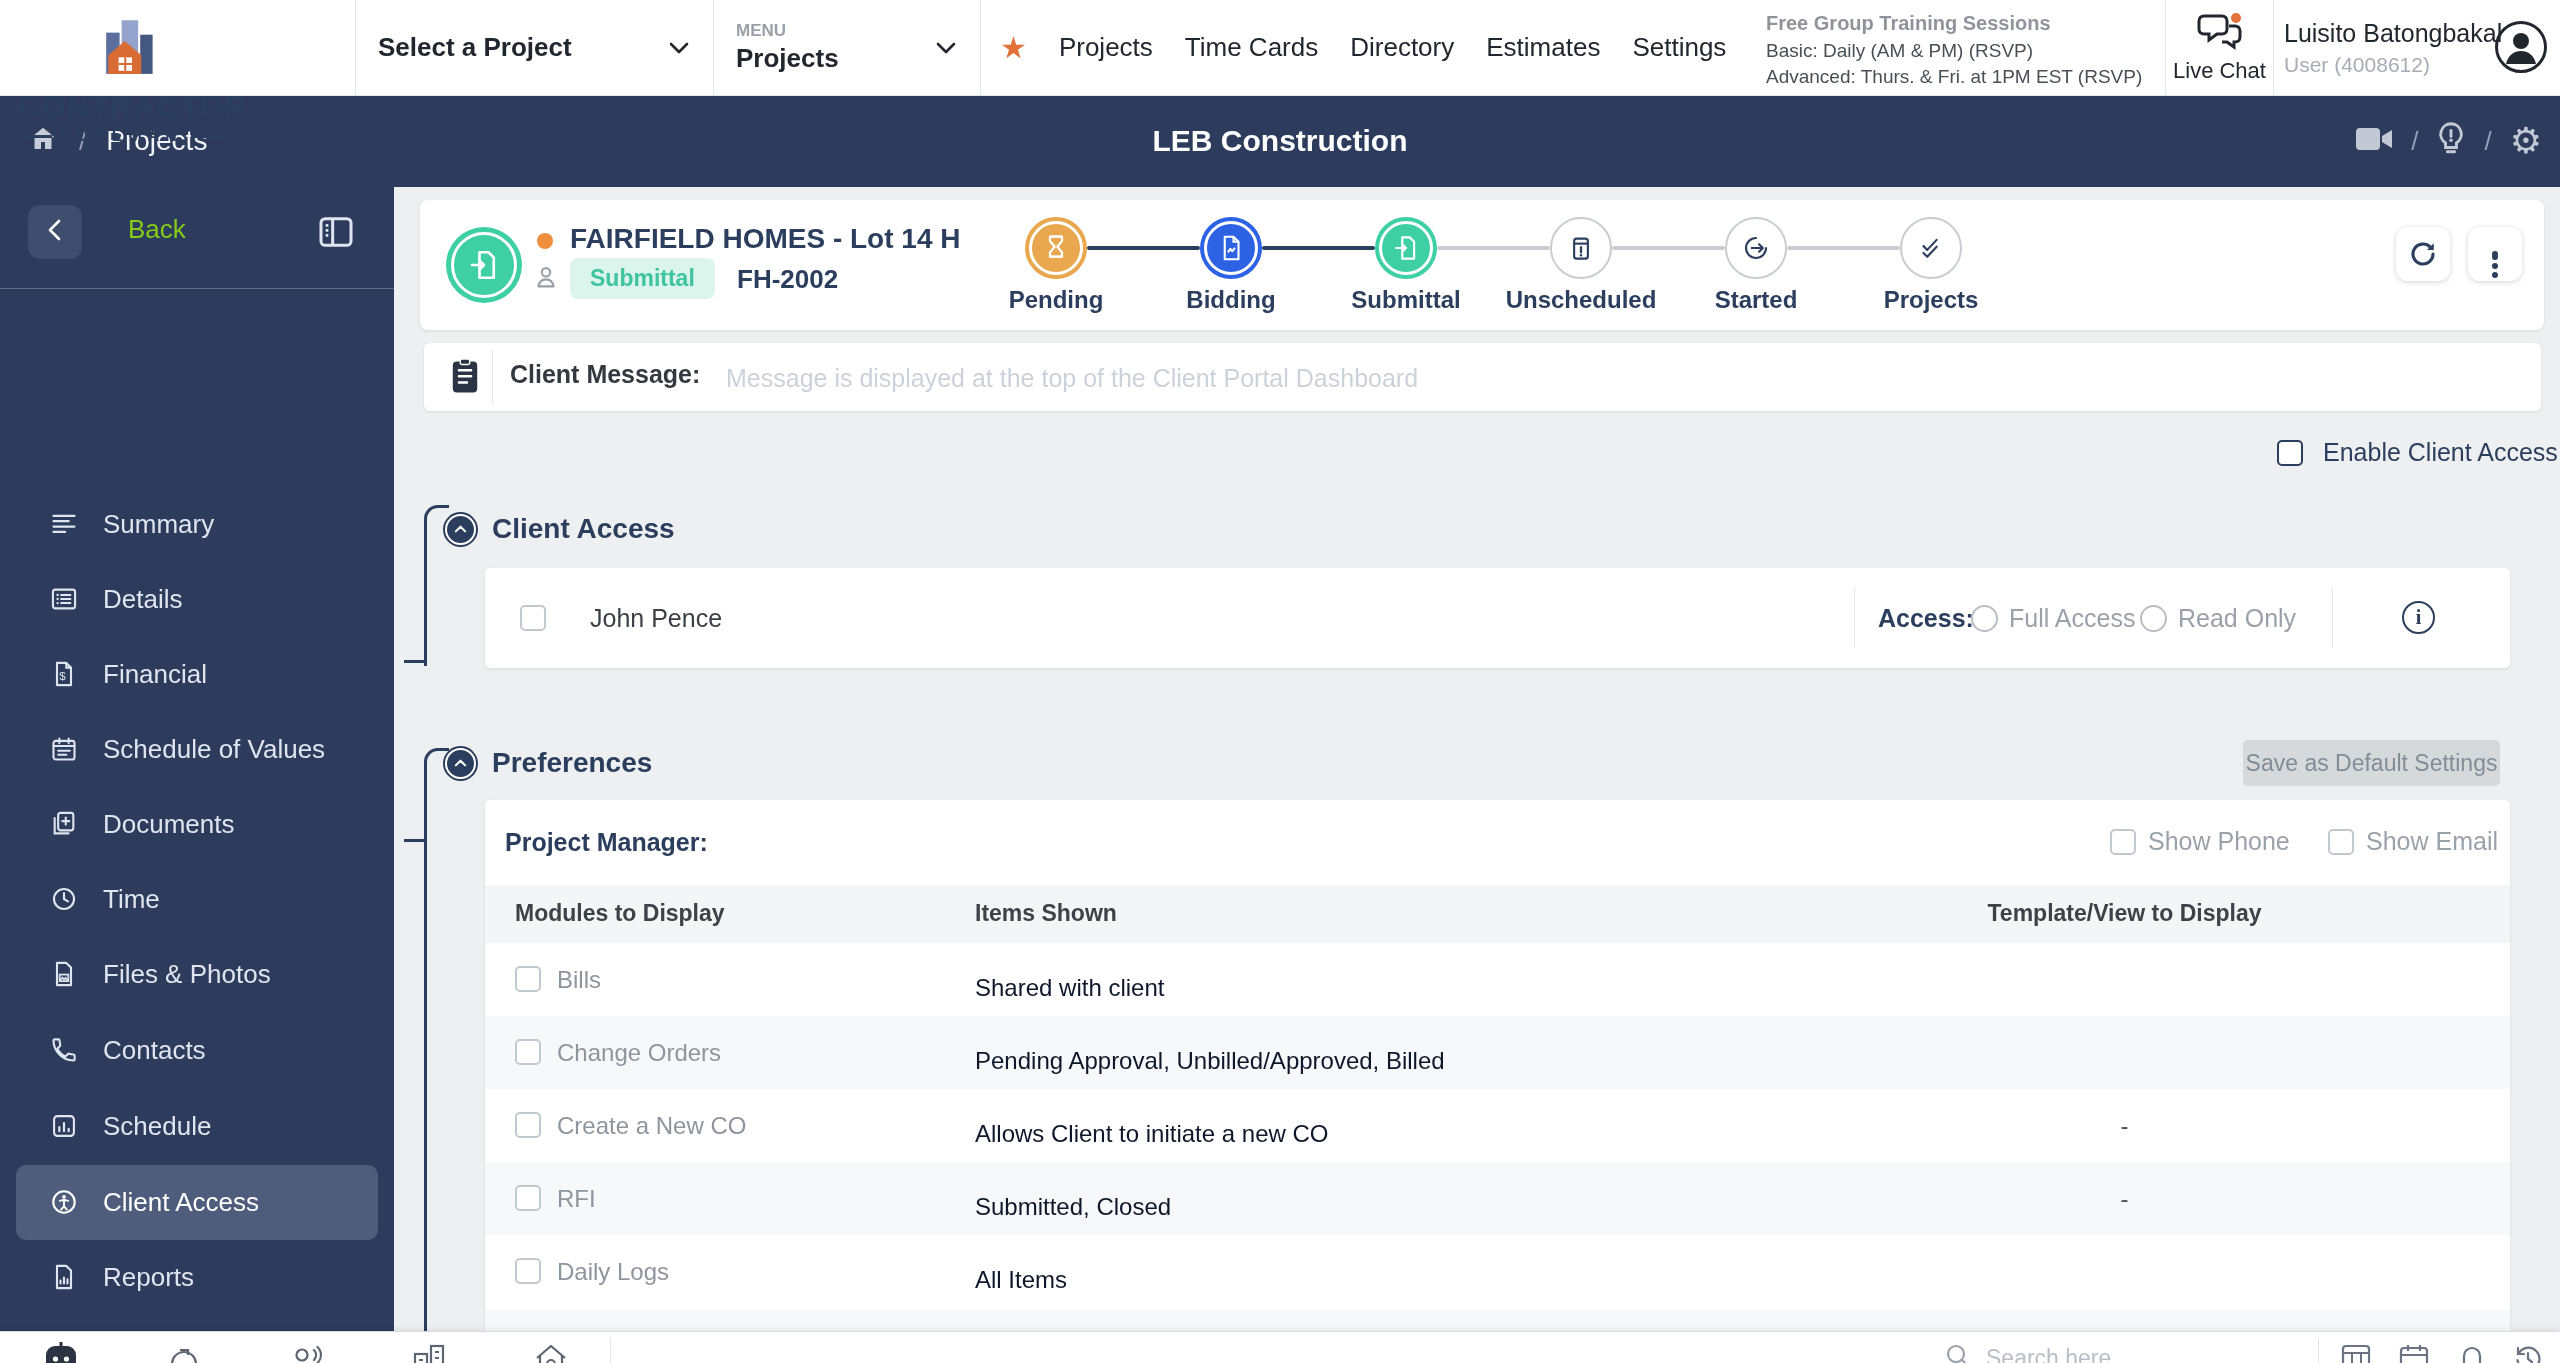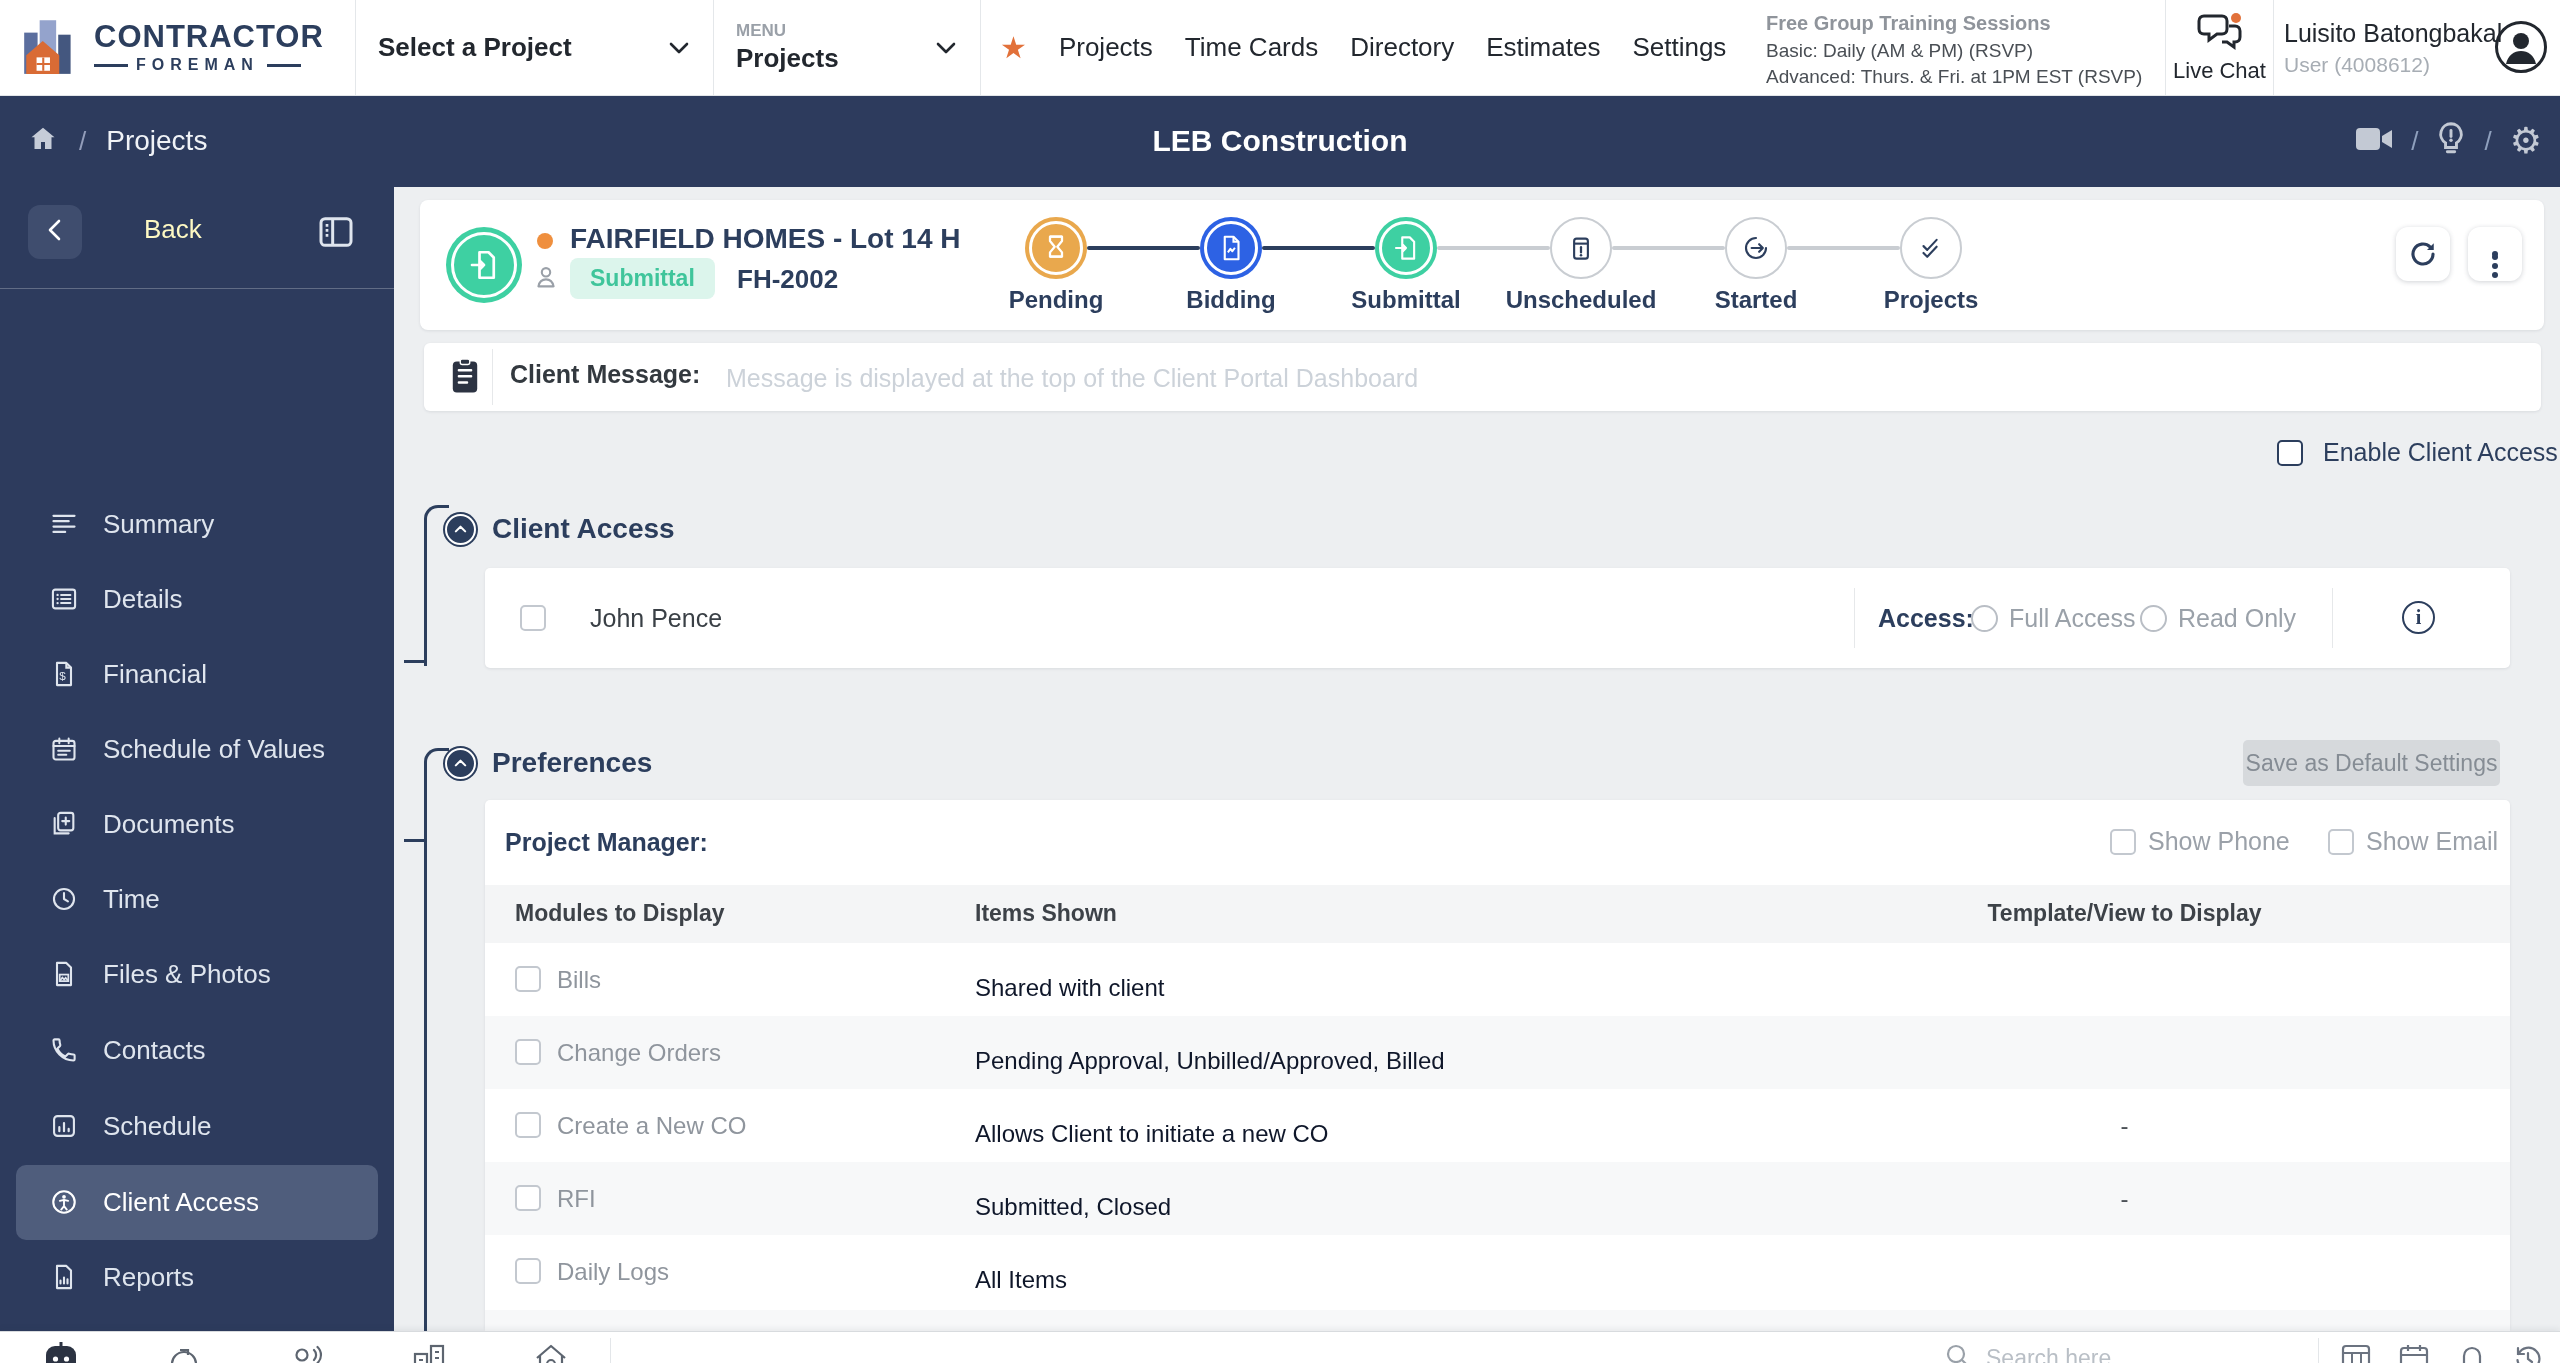--- a/index.html
+++ b/index.html
@@ -1,21 +1,21 @@
 <!DOCTYPE html>
 <html><head>
 <meta charset="utf-8">
 <style>
   html,body{margin:0;padding:0;}
   body{font-family:"Liberation Sans",sans-serif;background:#edeff1;}
   .page{position:relative;width:2560px;height:1363px;overflow:hidden;background:#edeff1;}
 
   
   .topbar{position:absolute;left:0;top:0;width:2560px;height:95px;background:#fff;border-bottom:1px solid #e3e6e9;z-index:6;}
-  .logo{position:absolute;left:18px;top:12px;display:flex;align-items:center;gap:10px;}
+  .logo{position:absolute;left:18px;top:12px;display:flex;align-items:center;gap:10px;flex-direction:column;}
   .logo-text{line-height:1;}
   .logo-line1{font-size:31px;font-weight:700;color:#2c3e5d;letter-spacing:1px;}
   .logo-line2{display:flex;align-items:center;gap:8px;margin-top:5px;}
   .logo-line2 span.txt{font-size:16px;font-weight:700;color:#2c3e5d;letter-spacing:6px;}
   .logo-dash{display:inline-block;width:34px;height:3px;background:#2c3e5d;}
   .tb-block{position:absolute;top:0;height:95px;display:flex;align-items:center;}
   .sel-project{left:355px;width:359px;border-left:1px solid #e4e7ea;border-right:1px solid #e4e7ea;justify-content:space-between;padding:0 22px;box-sizing:border-box;cursor:pointer;}
   .sel-project .lbl{font-size:26px;font-weight:600;color:#22272e;}
   .menu-block{left:714px;width:267px;border-right:1px solid #e4e7ea;justify-content:space-between;padding:0 22px;box-sizing:border-box;cursor:pointer;}
   .menu-lines{line-height:1.15;}
@@ -43,21 +43,21 @@
   .crumb .crumb-lbl{color:#f0f3f7;font-size:28px;cursor:pointer;}
   .pagetitle{position:absolute;left:0;width:2560px;top:0;height:92px;display:flex;align-items:center;justify-content:center;color:#fff;font-size:30px;font-weight:600;pointer-events:none;}
   .nb-icons{position:absolute;right:18px;top:0;height:92px;display:flex;align-items:center;gap:18px;}
   .nb-icons .sep{color:#8fa0bd;font-size:26px;}
   .nb-gear{font-size:36px;color:#c3c9d4;line-height:1;cursor:pointer;}
 
   
   .sidebar{position:absolute;left:0;top:187px;width:394px;height:1144px;background:#2d3b5d;z-index:4;}
   .backrow{position:absolute;left:0;top:13px;width:394px;height:75px;}
   .backbtn{position:absolute;left:28px;top:5px;width:54px;height:54px;background:#3f4d6e;border-radius:12px;display:flex;align-items:center;justify-content:center;cursor:pointer;}
-  .backlbl{position:absolute;left:144px;top:14px;font-size:26px;color:#fef9c3;}
+  .backlbl{position:absolute;left:128px;top:14px;font-size:26px;color:#84cc16;}
   .panelbtn{position:absolute;left:316px;top:12px;width:40px;height:40px;cursor:pointer;}
   .sb-div{position:absolute;left:0;top:101px;width:394px;height:1px;background:rgba(255,255,255,.25);}
   .sb-item{position:absolute;left:0;width:394px;height:75px;cursor:pointer;}
   .sb-ic{position:absolute;left:50px;top:23px;width:28px;height:28px;}
   .sb-label{position:absolute;left:103px;top:22px;font-size:26px;color:#dfe5ee;}
   .sb-item.selected{left:16px;width:362px;background:#4f5d7c;border-radius:10px;}
   .sb-item.selected .sb-ic{left:34px;}
   .sb-item.selected .sb-label{left:87px;color:#fff;}
 
   

